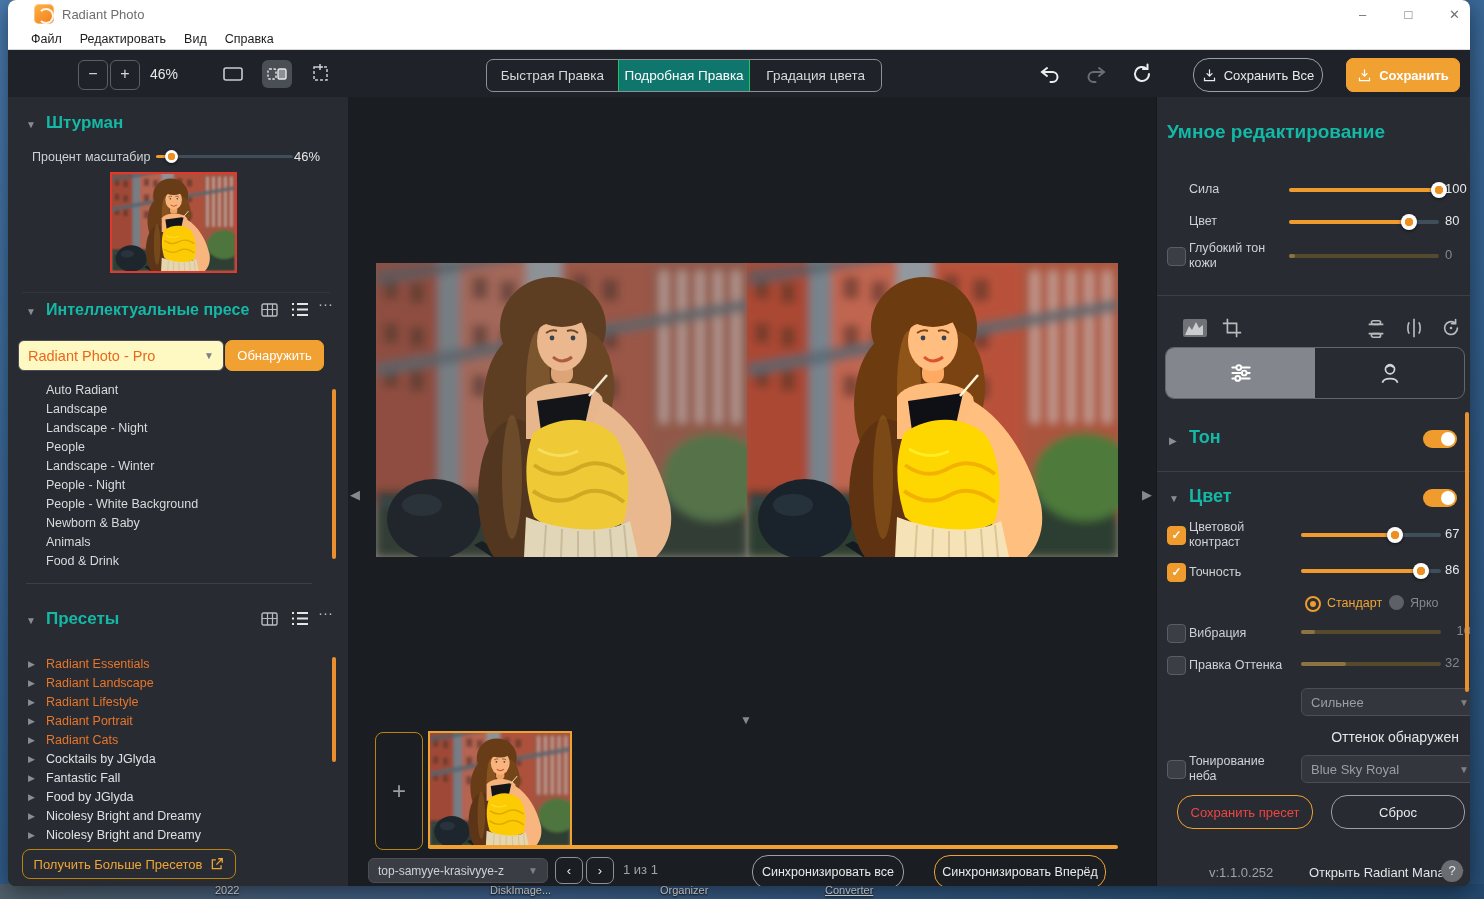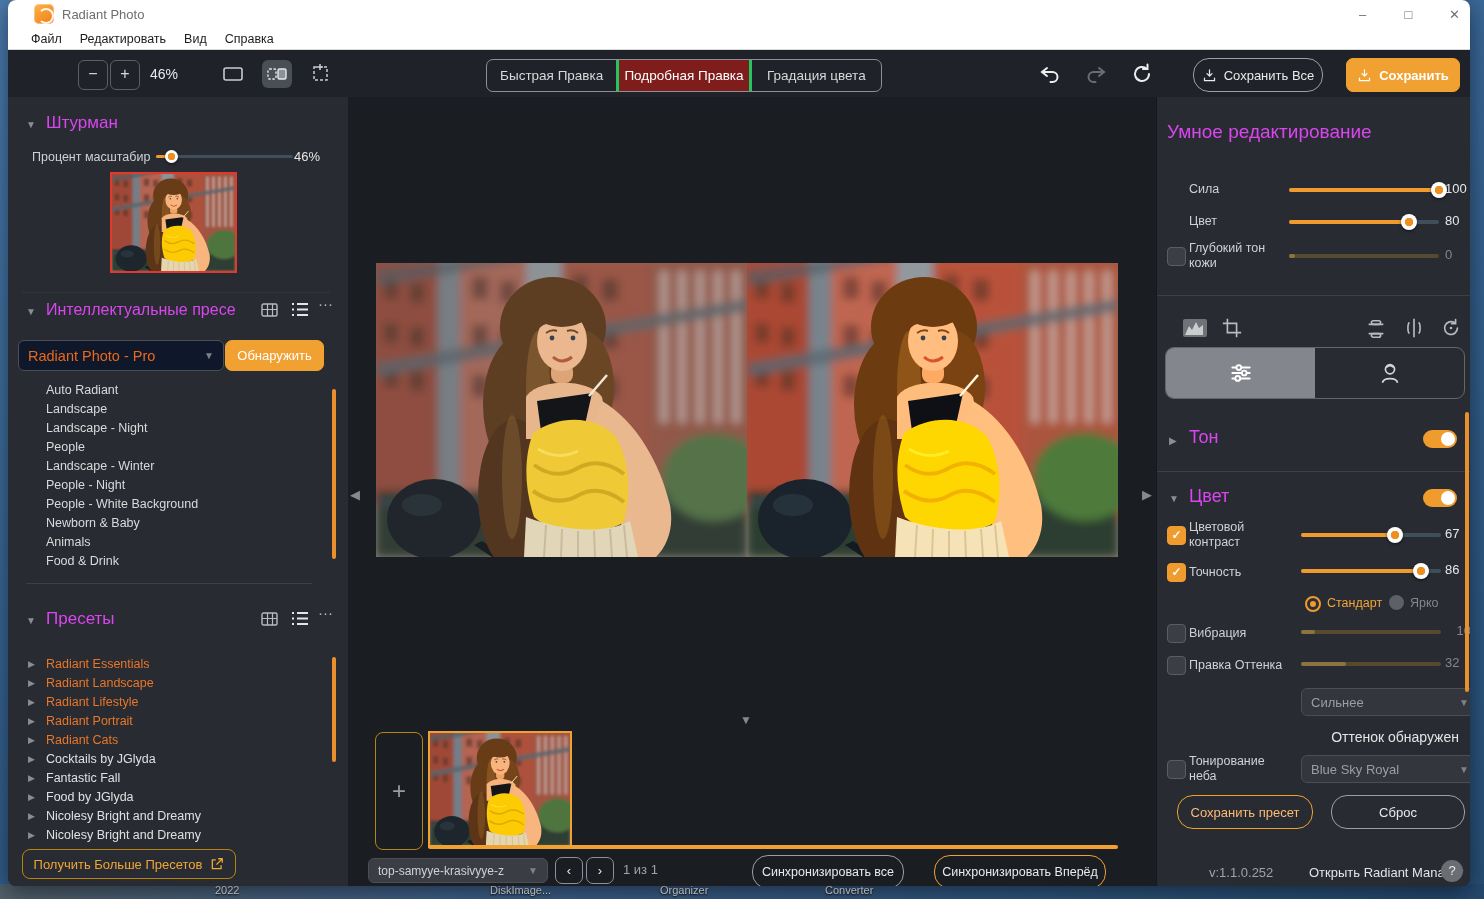--- a/index.html
+++ b/index.html
@@ -22,34 +22,34 @@
        display:flex;align-items:center;padding-left:14px;gap:0}
   .menu-item{font-size:12.5px;color:#1b1b1b;padding:0 9px;cursor:default}
   
   .toolbar{position:absolute;left:0;top:50px;right:0;height:47px;background:#1f2228}
   .tbtn{position:absolute;top:10px;width:28px;height:28px;border:1px solid #5b5e64;border-radius:6px;
        color:#d8d9db;font-size:16px;line-height:26px;text-align:center;background:transparent}
   .viewicon{position:absolute;top:10px;width:30px;height:28px;border-radius:6px;display:flex;align-items:center;justify-content:center}
   .zoomtxt{position:absolute;top:16px;font-size:14px;color:#e8e9ea}
   .tabgroup{position:absolute;left:478px;top:9px;width:394px;height:31px;border:1px solid #8d9096;border-radius:7px;
        display:flex;overflow:hidden}
-  .tab{flex:1;display:flex;align-items:center;justify-content:center;font-size:13.5px;color:#d7d8da;border-right:3px solid #22c55e}
+  .tab{flex:1;display:flex;align-items:center;justify-content:center;font-size:13.5px;color:#d7d8da;border-right:1px solid #22c55e}
   .tab:last-child{border-right:none}
-  .tab.on{background:#7f1d1d;color:#ffffff}
+  .tab.on{background:#0f766e;color:#ffffff}
   .histicons{position:absolute;top:12px;width:24px;height:24px}
   .btn-outline{position:absolute;top:8px;height:32px;border:1px solid #9ba0a6;border-radius:16px;
        display:flex;align-items:center;justify-content:center;gap:7px;color:#e9eaeb;font-size:13px;background:transparent}
   .btn-orange{position:absolute;top:8px;height:32px;border-radius:7px;background:#f0a132;border:1px solid #f0a132;
        display:flex;align-items:center;justify-content:center;gap:7px;color:#ffffff;font-size:13px;font-weight:bold}
   
   .content{position:absolute;left:0;top:97px;right:0;bottom:0}
   .left-panel{position:absolute;left:0;top:0;width:340px;bottom:0;background:#282b31}
   .canvas{position:absolute;left:340px;top:0;width:808px;bottom:0;background:#1a1d21}
   .right-panel{position:absolute;left:1148px;top:0;width:314px;bottom:0;background:#282b31;border-left:1px solid #17181b}
-  .sec-head{font-weight:normal;color:#d946ef;font-size:16px}
+  .sec-head{font-weight:bold;color:#14b8a6;font-size:16px}
   .tri{color:#8a8d92;font-size:10px}
   .divider{position:absolute;height:1px;background:#3c3f45}
   .orange-sb{position:absolute;width:4px;border-radius:2px;background:#e98f2e}
   
   .slider{position:absolute;height:4px;border-radius:2px;background:#3e4e5b}
   .fill{position:absolute;left:0;top:0;bottom:0;border-radius:2px;background:#ef9b2d}
   .fill::after{content:"";position:absolute;right:-8px;top:-6px;width:16px;height:16px;border-radius:50%;
        background:radial-gradient(circle,#ef8f1f 0 4px,#ffffff 4.5px);box-shadow:0 1px 3px rgba(0,0,0,.6)}
   .slider.sm{height:3px}.slider.sm .fill::after{width:13px;height:13px;top:-5px;right:-6px;
        background:radial-gradient(circle,#ef8f1f 0 3.5px,#ffffff 4px)}
@@ -176,21 +176,21 @@
   </g>
 </symbol>
 </defs>
 </svg>
 
 <div class="desktop-strip" style="padding-top:1px">
 
 <span class="dlbl" style="left: 215px;">2022</span>
     <span class="dlbl" style="left: 490px;">DiskImage...</span>
     <span class="dlbl" style="left: 660px;">Organizer</span>
-    <span class="dlbl" style="left: 825px;">Converter</span>
+    <span class="dlbl" style="left: 825px; text-decoration: underline;">Converter</span>
   </div>
 
 <div class="app">
 
   <div class="titlebar">
     <div class="appicon"></div>
     <div class="apptitle">Radiant Photo</div>
     <div class="winctl" style="left:1346px">–</div>
     <div class="winctl" style="left:1392px">□</div>
     <div class="winctl" style="left:1438px">✕</div>
@@ -293,21 +293,21 @@
       <div class="sec-head" style="position:absolute;left:38px;top:204px;width:210px;white-space:nowrap;overflow:hidden">Интеллектуальные пресе</div>
       <svg style="position:absolute;left:253px;top:206px" width="17" height="14" viewBox="0 0 17 14">
           <rect x="1" y="1" width="15" height="12" rx="1.5" fill="none" stroke="#b9bbbe" stroke-width="1.4"></rect>
           <path d="M1 6.5h15M6.5 1v12M11.5 1v12" stroke="#b9bbbe" stroke-width="1.2"></path>
         </svg>
       <svg style="position:absolute;left:283px;top:205px" width="18" height="15" viewBox="0 0 18 15">
           <path d="M1 2h2M1 7.5h2M1 13h2M6 2h11M6 7.5h11M6 13h11" stroke="#e4e5e7" stroke-width="2"></path>
         </svg>
       <div style="position:absolute;left:310px;top:198px;color:#b9bbbe;font-size:15px">···</div>
 
-      <div class="dd" style="left:10px;top:243px;width:186px;height:29px;background:#0f172a">
+      <div class="dd" style="left:10px;top:243px;width:186px;height:29px;background:#fef9c3">
         <span style="color:#e8691d;font-size:14.5px">Radiant Photo - Pro</span>
         <span class="chev">▼</span>
       </div>
       <div class="btn-orange" style="left:217px;top:243px;width:97px;height:29px;position:absolute;font-weight:normal">
         <span>Обнаружить</span>
       </div>
 
       <div style="position:absolute;left:0;top:284px;width:328px">
 
       <div class="list-item">Auto Radiant</div>
@@ -517,21 +517,21 @@
 
       <div style="position:absolute;left:0px;top:632px;width:302px;text-align:right;font-size:14px;color:#e3e4e6">Оттенок обнаружен</div>
 
       <div class="cb" style="left:10px;top:663px"></div>
       <div class="slabel" style="left:32px;top:657px;width:100px;line-height:15px">Тонирование неба</div>
       <div class="dd" style="left:144px;top:658px;width:158px;height:26px">
         <span>Blue Sky Royal</span>
         <span class="chev">▼</span>
       </div>
 
-      <div class="btn-outline" style="left:20px;top:698px;width:134px;position:absolute;border-color:#f0a132;color:#fdba74">
+      <div class="btn-outline" style="left:20px;top:698px;width:134px;position:absolute;border-color:#f0a132;color:#ef4444">
         <span style="font-size:13px">Сохранить пресет</span>
       </div>
       <div class="btn-outline" style="left:174px;top:698px;width:132px;position:absolute">
         <span style="font-size:13px">Сброс</span>
       </div>
 
       <div style="position:absolute;left:52px;top:768px;font-size:13px;color:#9fa3a8">v:1.1.0.252</div>
       <div style="position:absolute;left:152px;top:768px;font-size:13px;color:#e3e4e6">Открыть Radiant Manager</div>
       <div class="help" style="left:284px;top:763px">?</div>
 

